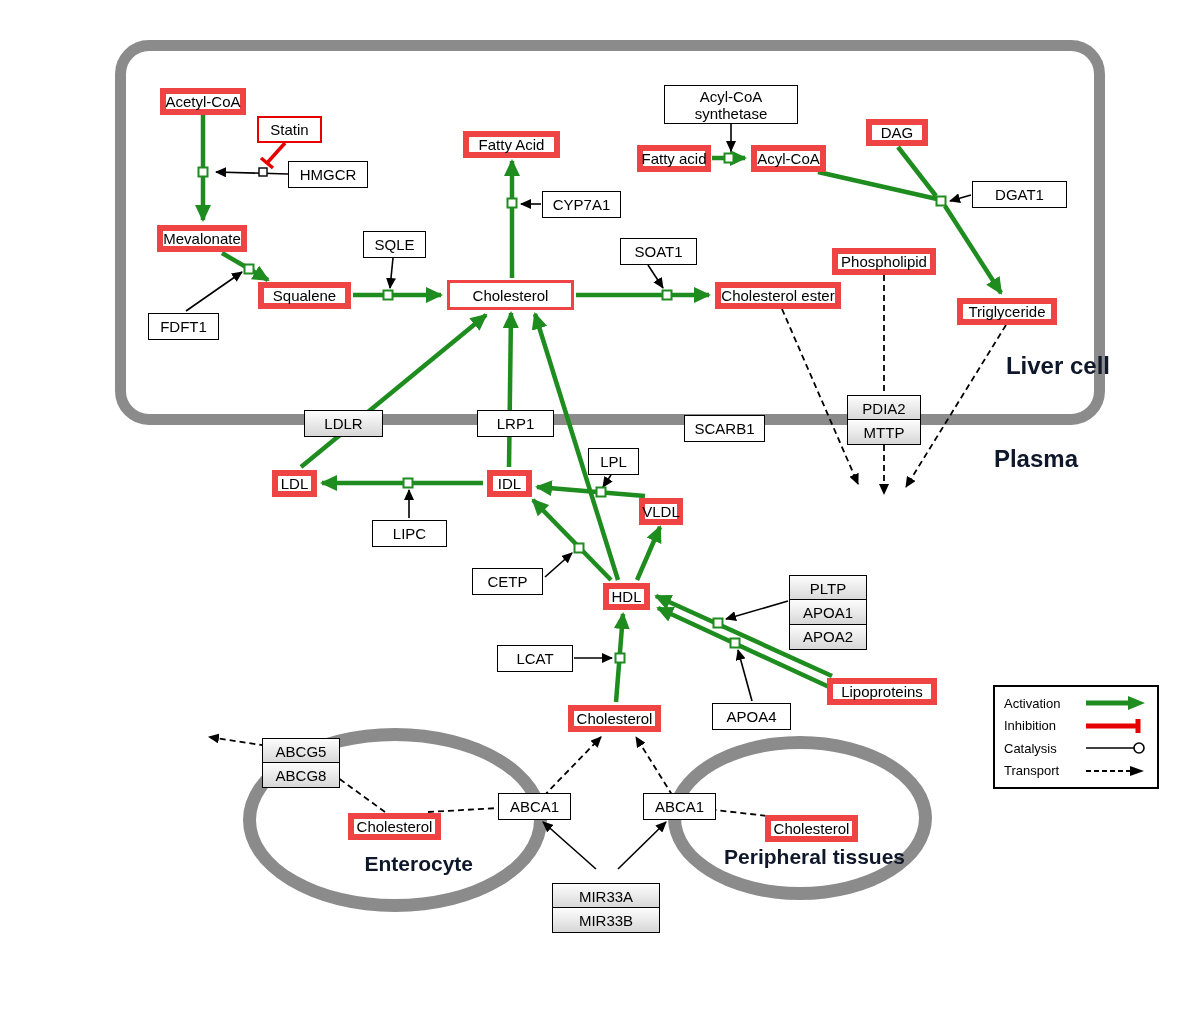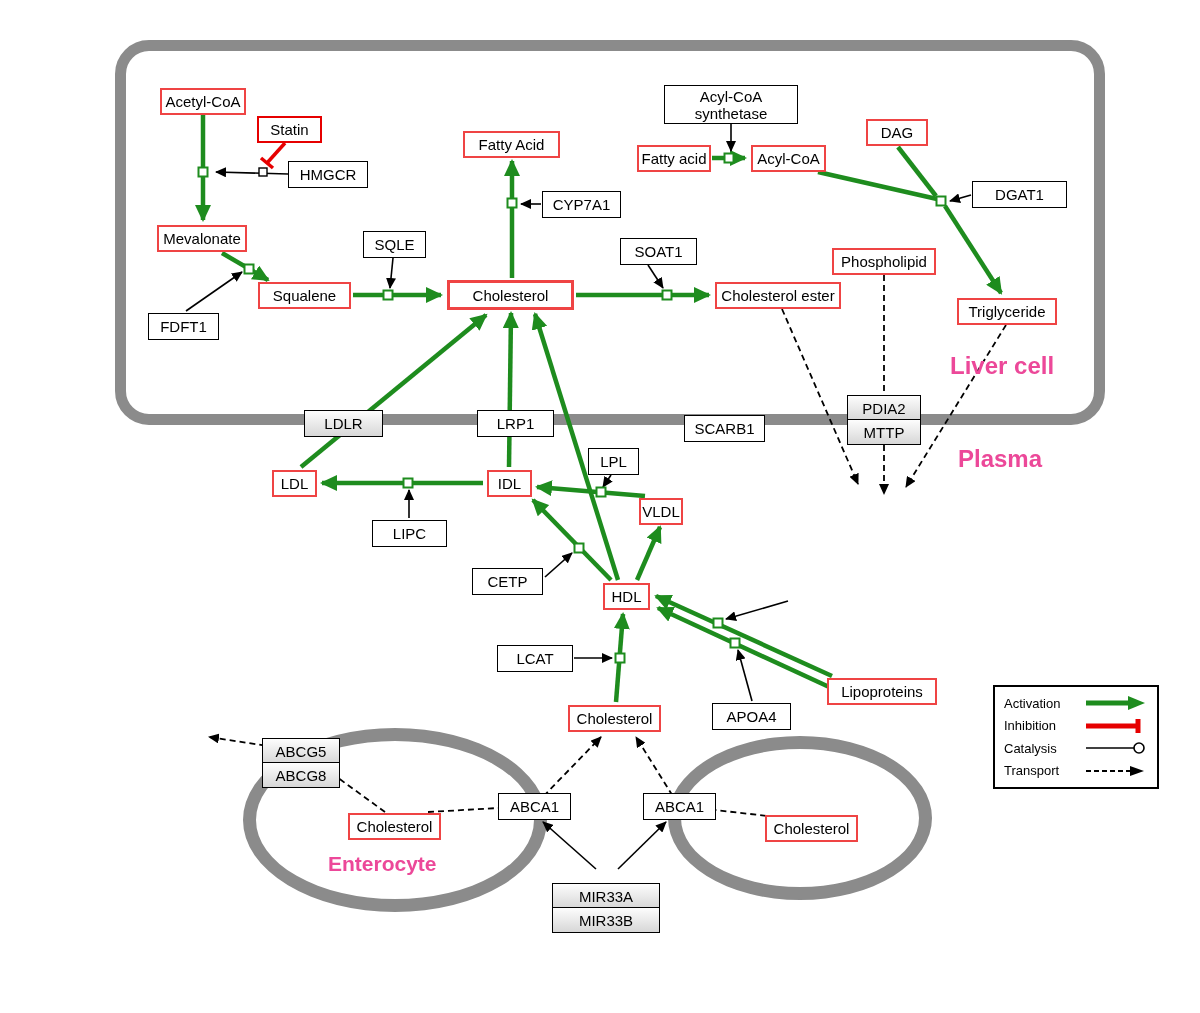--- a/index.html
+++ b/index.html
@@ -4,31 +4,31 @@
 <style>
   *{box-sizing:border-box;margin:0;padding:0}
   html,body{background:#fff}
   body{font-family:"Liberation Sans",sans-serif}
   #canvas{position:relative;width:1200px;height:1013px;background:#fff;overflow:hidden}
   .compartment{position:absolute;border:11px solid #8b8b8b;border-radius:34px;z-index:1}
   .ellipse{border-radius:50%;border-width:13px}
   #edges{position:absolute;left:0;top:0;z-index:2}
   .box{position:absolute;z-index:3;display:flex;align-items:center;justify-content:center;
        font-size:15px;color:#000;background:#fff;white-space:nowrap;height:27px}
-  .met{border:2px solid #ef4444}
+  .met{border:6px solid #ef4444}
   .met-bold{border-width:3px;height:30px}
   .enz{border:1.6px solid #000}
   .enz-gray{background:linear-gradient(#fdfdfd,#d7d7d7)}
   .statin{border:2.5px solid #e60000}
   .two-line{flex-direction:column;line-height:17px;height:39px}
   .stack{position:absolute;z-index:3}
   .stack .cell{height:26px;border:1.6px solid #000;margin-top:-1.6px;display:flex;align-items:center;
        justify-content:center;font-size:15px;background:linear-gradient(#fdfdfd,#d7d7d7);white-space:nowrap}
   .stack .cell:first-child{margin-top:12px}
-  .clabel{position:absolute;z-index:3;font-weight:bold;color:#ec4899;text-align:left;font-size:24px}
+  .clabel{position:absolute;z-index:3;font-weight:bold;color:#0f172a;text-align:right;font-size:24px}
   .clabel.small{font-size:21px}
   #apo-table{position:absolute;left:903px;top:523px;z-index:3;border-collapse:collapse}
   #apo-table td{border:1.6px solid #000;width:83px;height:26px;text-align:center;font-size:15px;background:#fff}
   #legend{position:absolute;left:993px;top:685px;width:166px;height:104px;z-index:4;border:2.4px solid #000;
        background:#fff;padding:5px 9px;display:flex;flex-direction:column;justify-content:space-around}
   .lrow{display:flex;align-items:center;justify-content:space-between;height:23px;font-size:13px;color:#000}
 </style>
 </head>
 <body>
 
@@ -160,33 +160,39 @@
   <div class="box enz" style="left:472px;top:568px;width:71px">CETP</div>
   <div class="box enz" style="left:497px;top:645px;width:76px">LCAT</div>
   <div class="box enz" style="left:712px;top:703px;width:79px">APOA4</div>
   <div class="box enz" style="left:498px;top:793px;width:73px">ABCA1</div>
   <div class="box enz" style="left:643px;top:793px;width:73px">ABCA1</div>
 
   <div class="stack" style="left:847px;top:383px;width:74px">
     <div class="cell">PDIA2</div>
     <div class="cell">MTTP</div>
   </div>
+  <div class="stack" style="left:789px;top:563px;width:78px">
+    <div class="cell">PLTP</div>
+    <div class="cell">APOA1</div>
+    <div class="cell">APOA2</div>
+  </div>
   <div class="stack" style="left:262px;top:726px;width:78px">
     <div class="cell">ABCG5</div>
     <div class="cell">ABCG8</div>
   </div>
   <div class="stack" style="left:552px;top:871px;width:108px">
     <div class="cell">MIR33A</div>
     <div class="cell">MIR33B</div>
   </div>
 
 
   <div class="clabel" style="left:950px;top:352px;width:160px">Liver cell</div>
   <div class="clabel" style="left:958px;top:445px;width:120px">Plasma</div>
   <div class="clabel small" style="left:328px;top:852px;width:145px">Enterocyte</div>
+  <div class="clabel small" style="left:700px;top:845px;width:205px">Peripheral tissues</div>
 
   <div id="legend">
     <div class="lrow">
       <span>Activation</span>
       <svg width="64" height="16">
         <line x1="2" y1="8" x2="44" y2="8" stroke="#1e8c1e" stroke-width="5"></line>
         <polygon points="44,1 61,8 44,15" fill="#1e8c1e"></polygon>
       </svg>
     </div>
     <div class="lrow">

